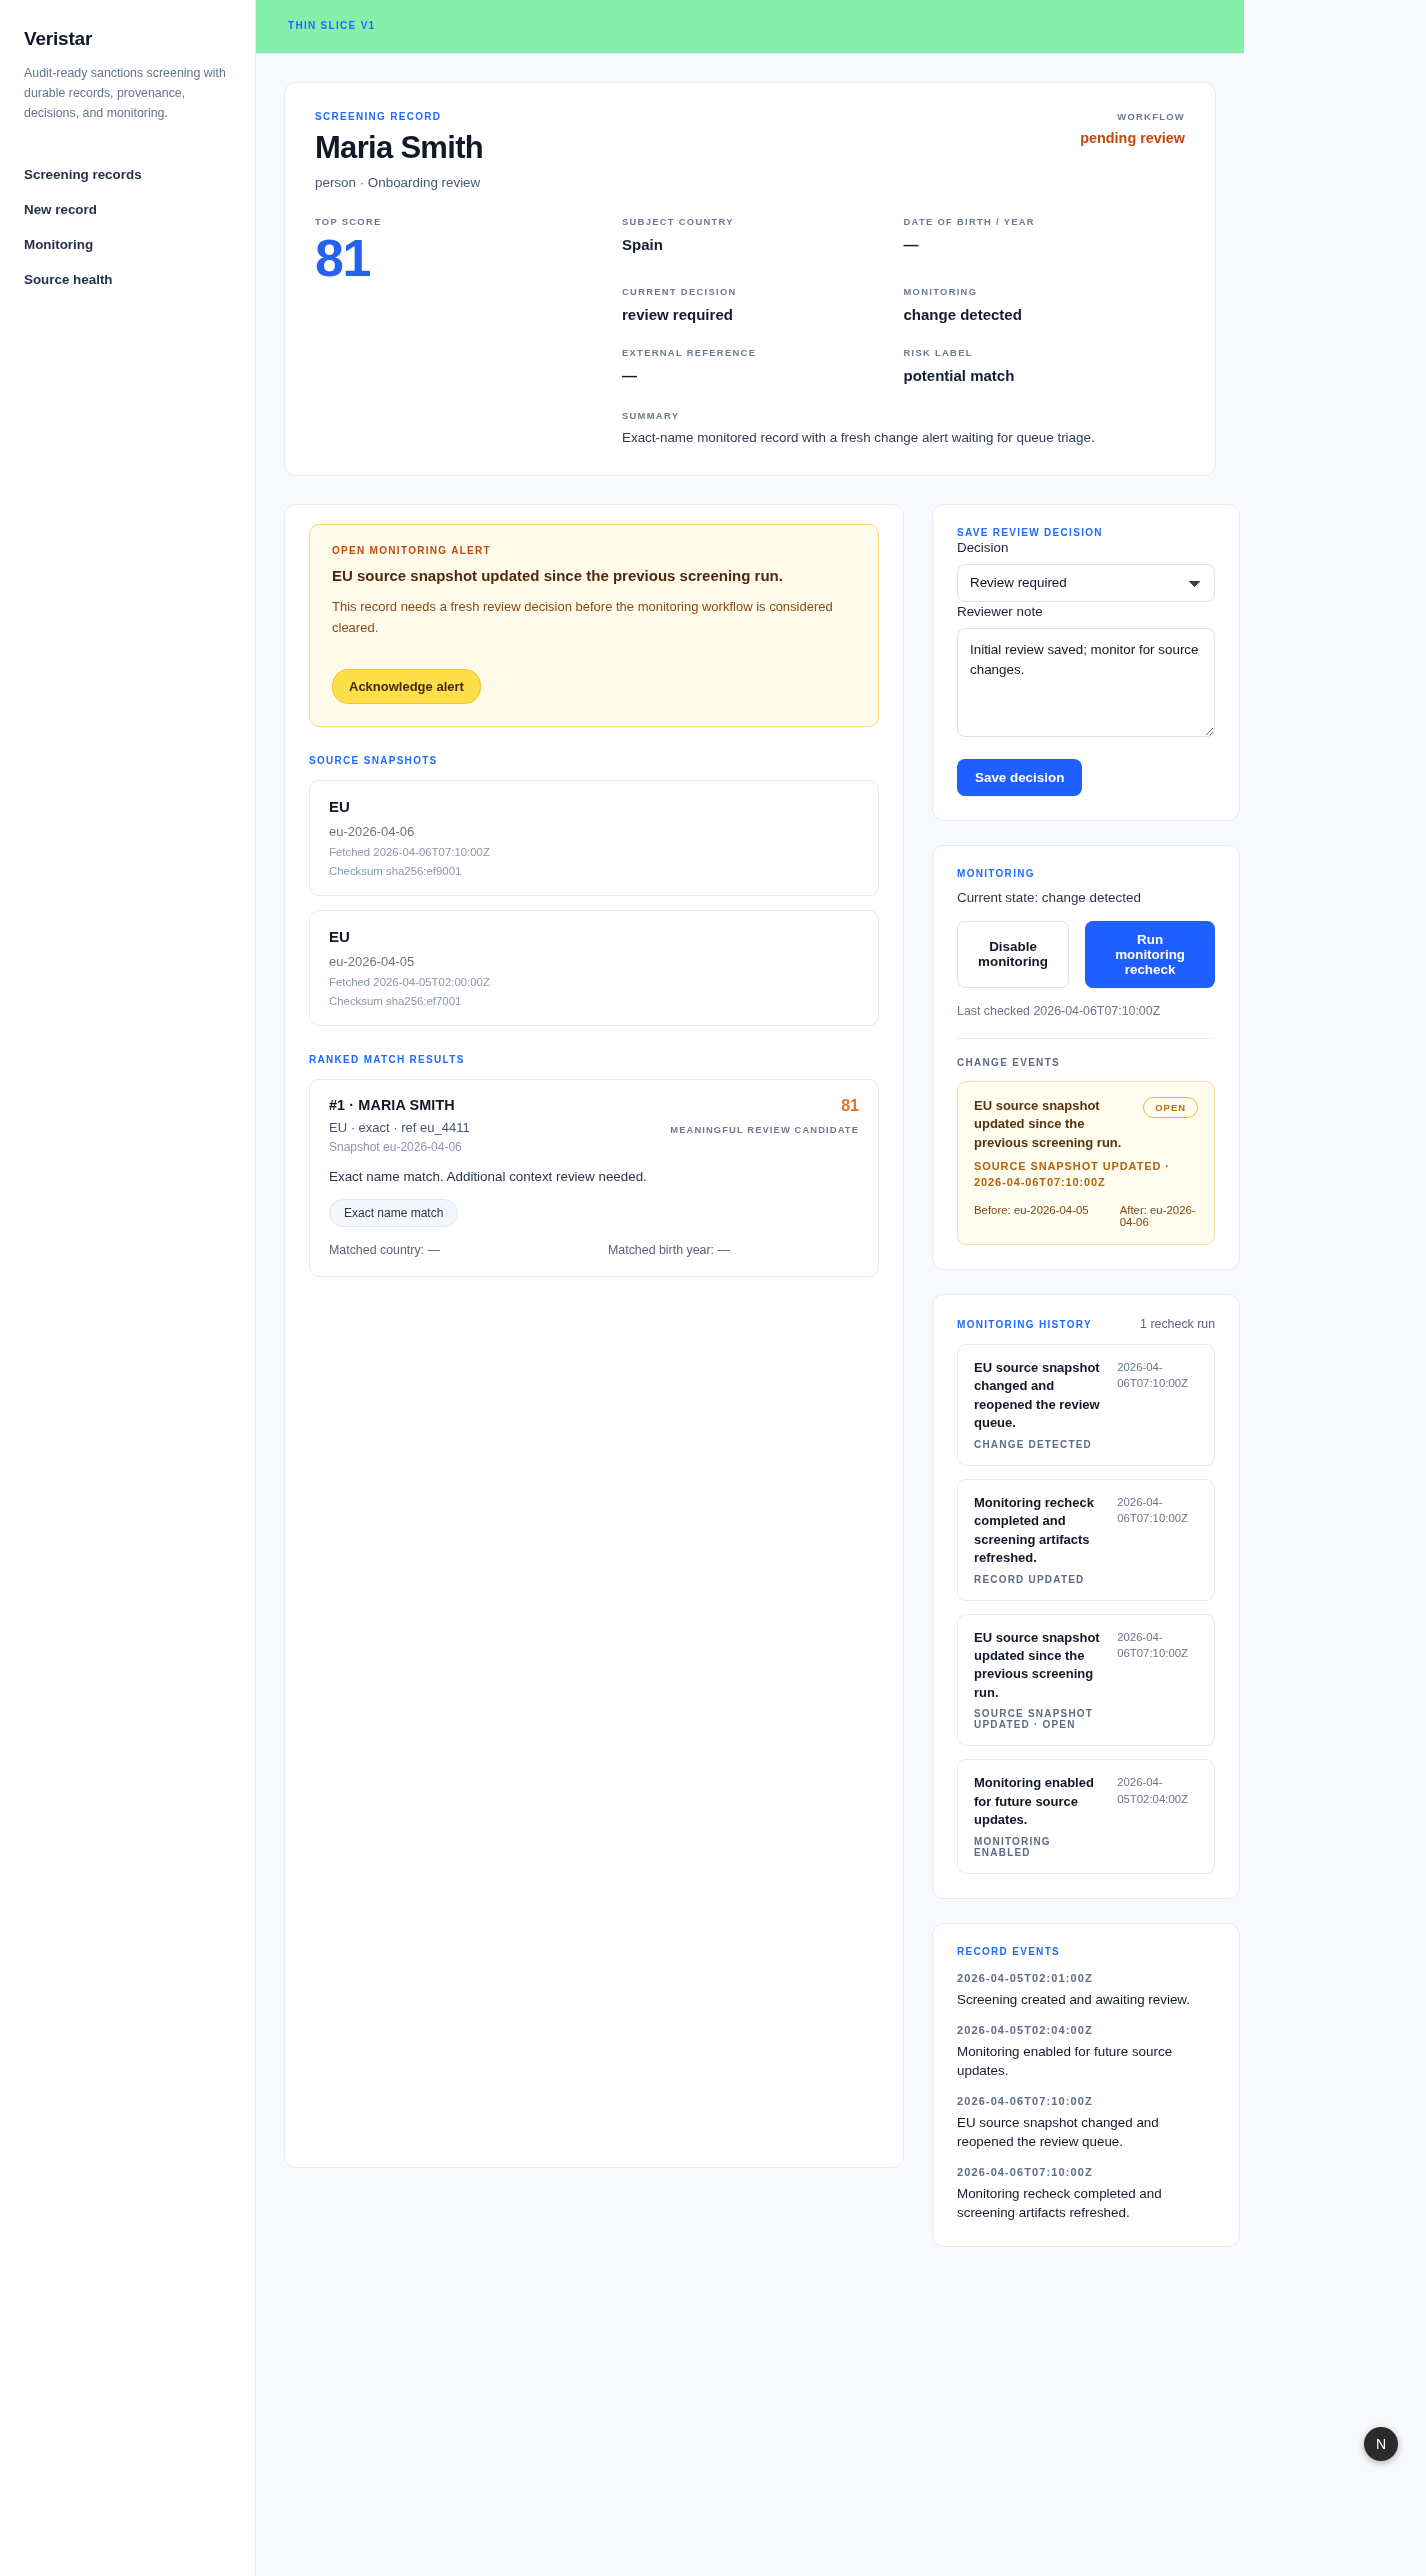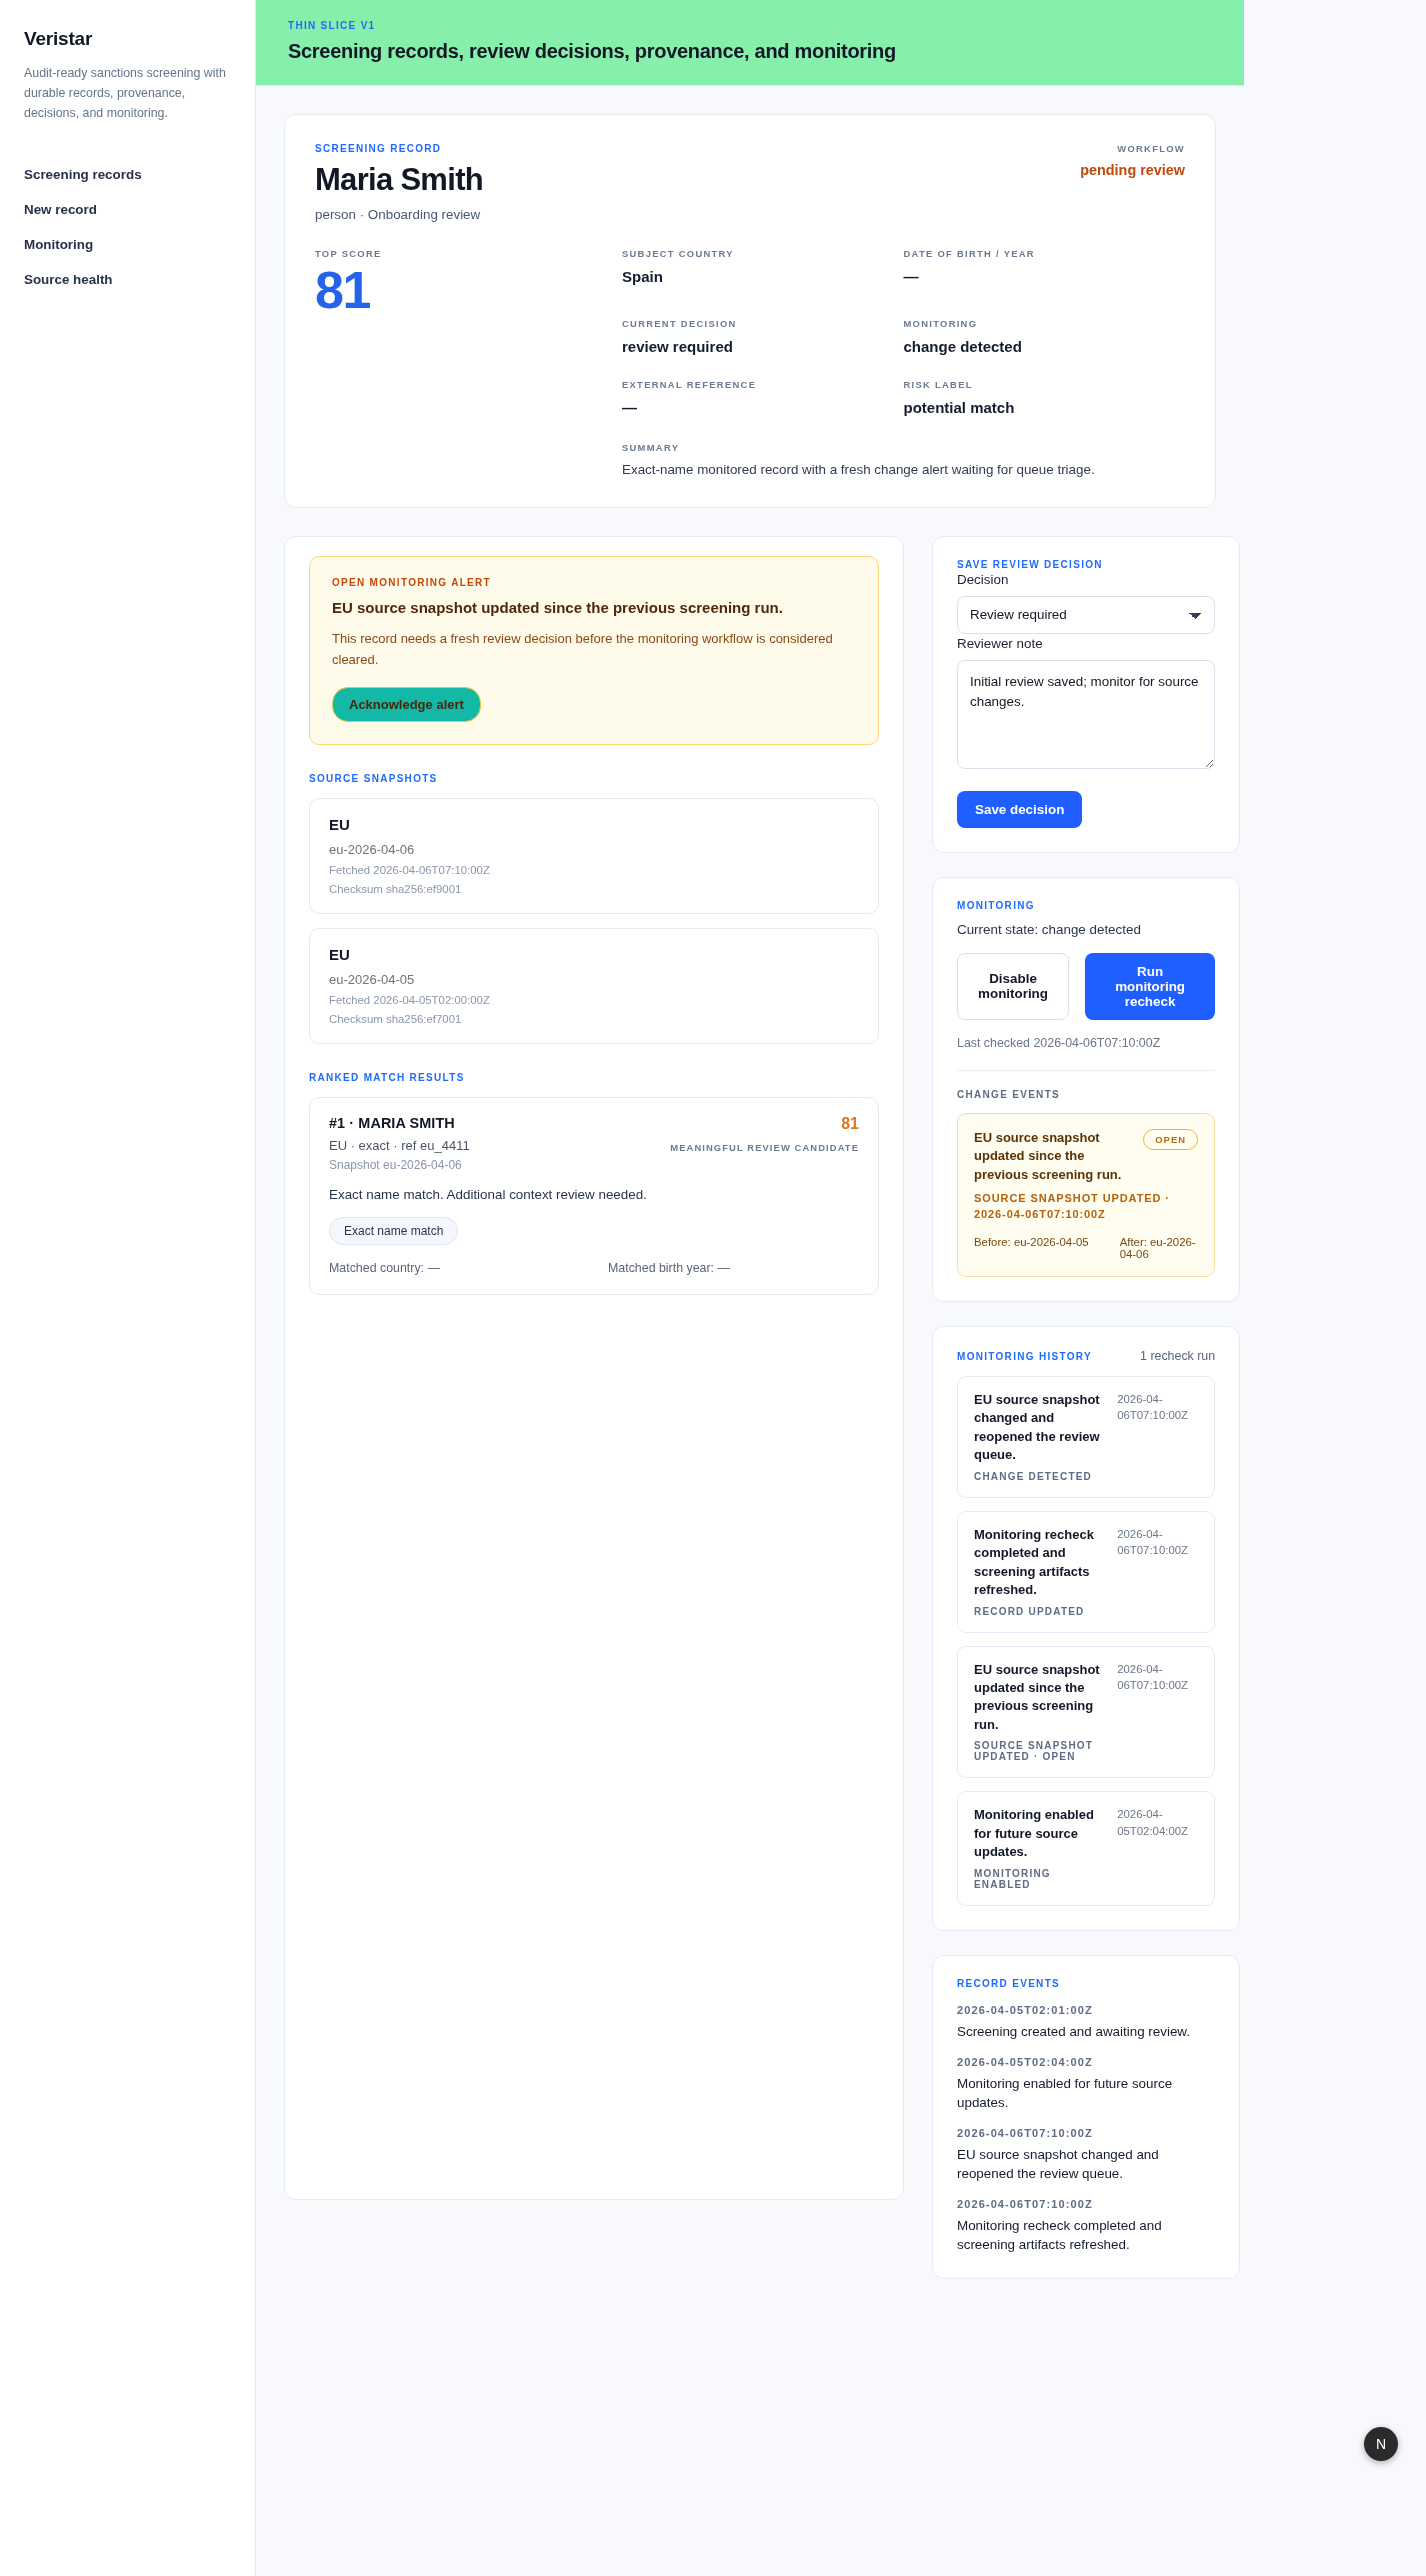--- a/index.html
+++ b/index.html
@@ -92,22 +92,22 @@
   .alert {
     background: #fffbeb;
     border: 1px solid #fcd878;
     border-radius: 10px;
     padding: 20px 22px 22px 22px;
   }
   .alert-eyebrow { font-size: 10px; font-weight: 700; letter-spacing: 1.3px; color: #c2490b; text-transform: uppercase; }
   .alert-title { margin-top: 10px; font-size: 15px; font-weight: 700; color: #51280a; line-height: 1.35; }
   .alert-body { margin-top: 10px; font-size: 13px; line-height: 1.62; color: #8a4a17; }
   .alert-btn {
-    margin-top: 17px;
-    background: #14b8a6; border: 1px solid #f3c236; border-radius: 16px;
+    margin-top: 31px;
+    background: #fde047; border: 1px solid #f3c236; border-radius: 16px;
     padding: 9px 16px; font-size: 13px; font-weight: 700; color: #4a2609;
     font-family: inherit; cursor: pointer;
   }
 
   .sec-head { margin-top: 28px; font-size: 10px; font-weight: 700; letter-spacing: 1.3px; color: #1f6bff; text-transform: uppercase; }
 
   .snap {
     margin-top: 14px;
     border: 1px solid #e6ebf3; border-radius: 10px;
     padding: 17px 19px 18px 19px;
@@ -232,21 +232,20 @@
       <a class="nav-item">New record</a>
       <a class="nav-item">Monitoring</a>
       <a class="nav-item">Source health</a>
     </nav>
   </aside>
 
   <main class="main">
 
     <header class="topbar">
       <div class="eyebrow-blue">THIN SLICE V1</div>
-      <h1 class="page-title">Screening records, review decisions, provenance, and monitoring</h1>
     </header>
 
     <div class="content">
 
       <section class="card record-card">
         <div class="record-top">
           <div>
             <div class="eyebrow-blue">SCREENING RECORD</div>
             <div class="record-name">Maria Smith</div>
             <div class="record-sub">person · Onboarding review</div>

